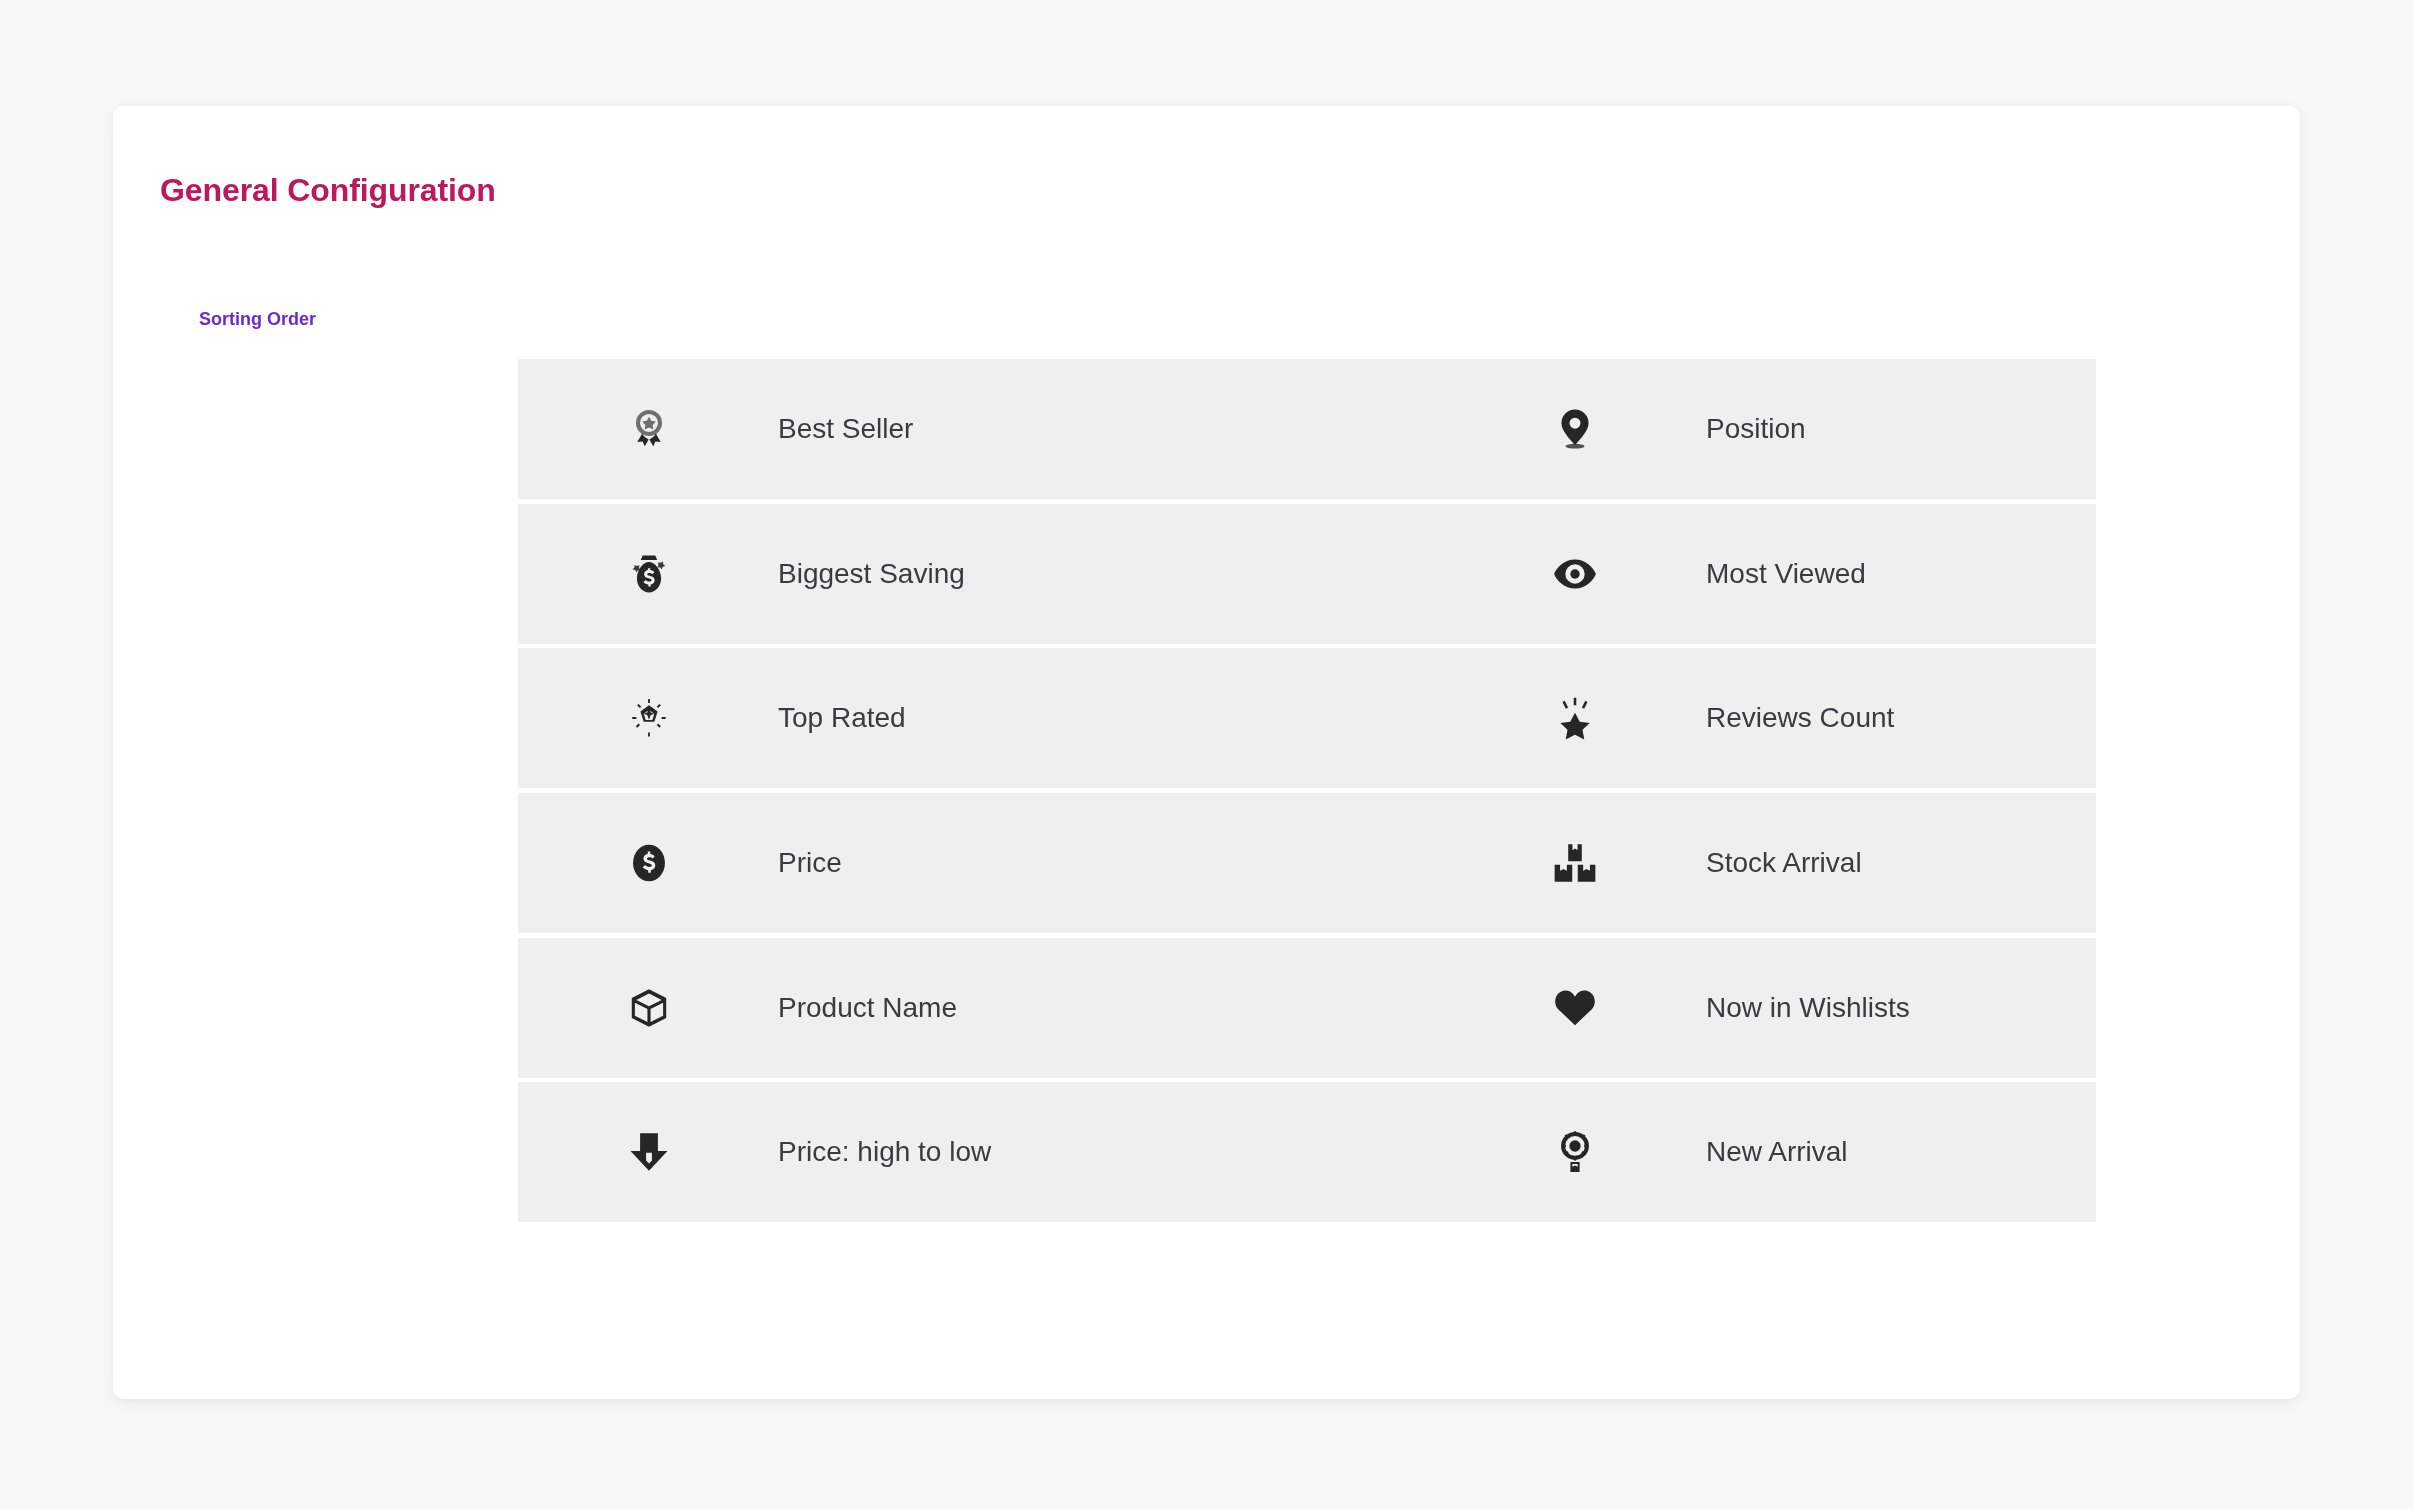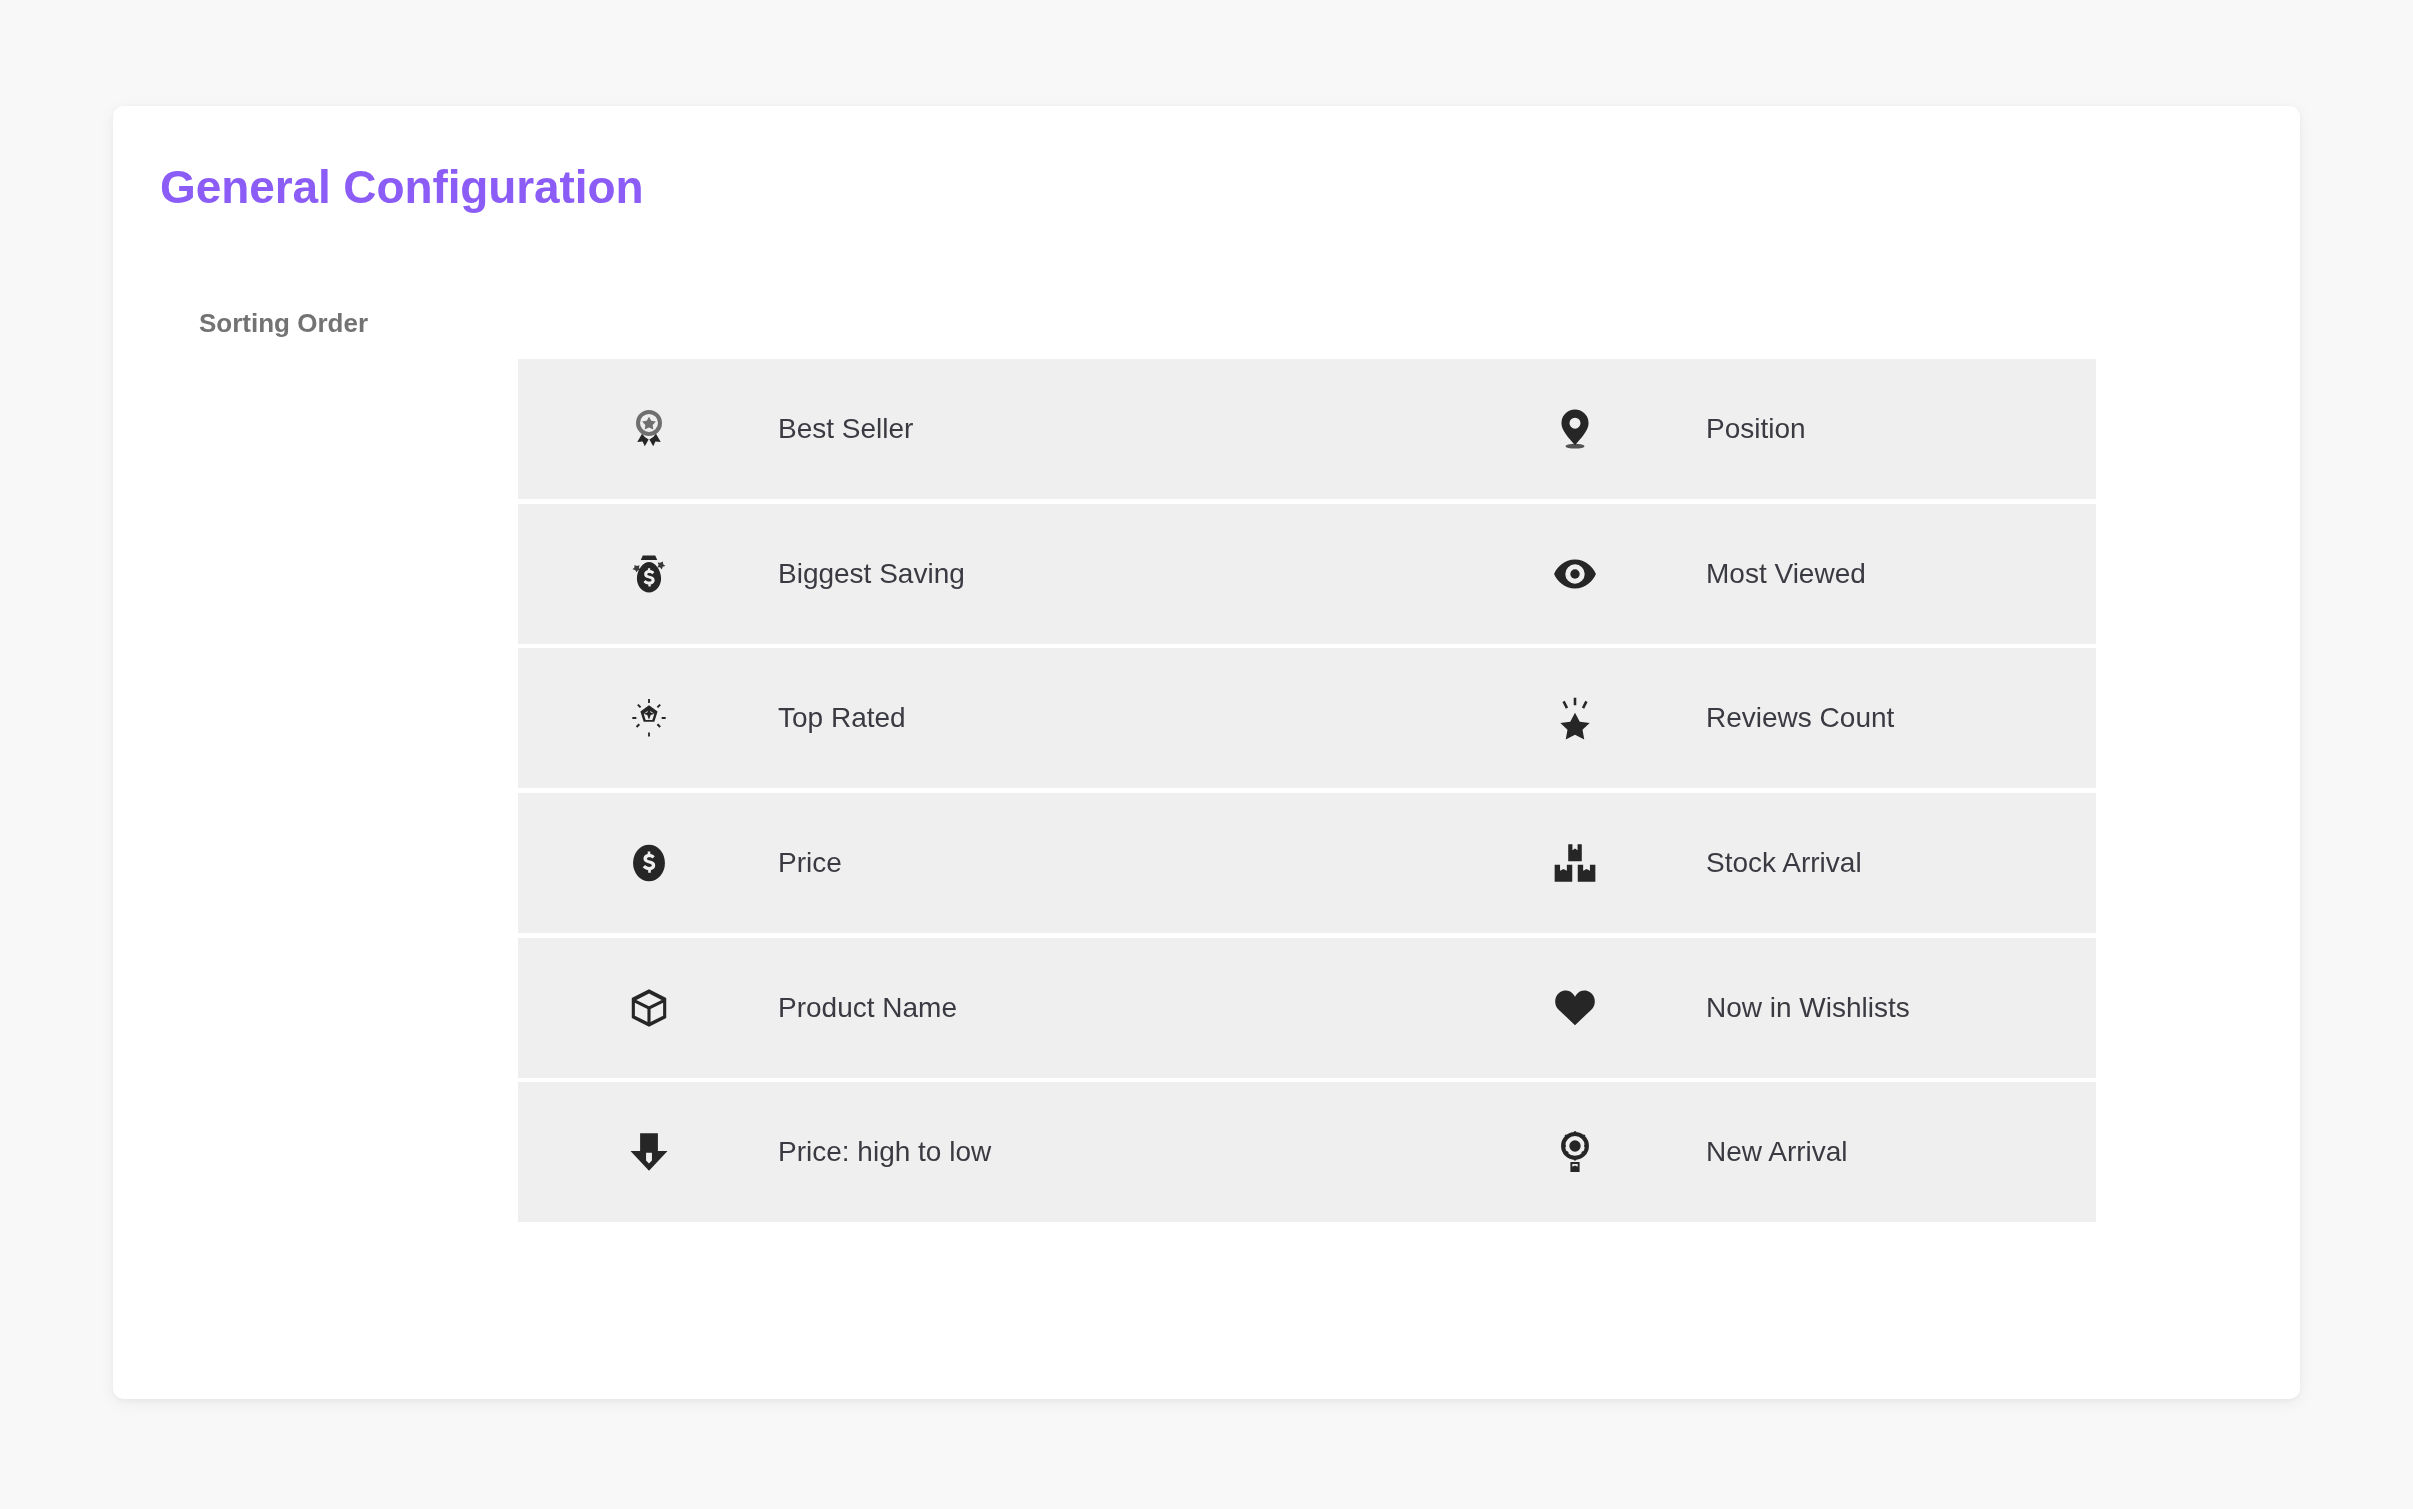--- a/index.html
+++ b/index.html
@@ -24,36 +24,36 @@
     height: 1293px;
     background: #ffffff;
     border-radius: 10.8px;
     box-shadow: 0 4px 17.5px rgba(0,0,0,0.055), 0 1.3px 4px rgba(0,0,0,0.035);
     box-sizing: border-box;
   }
 
   #page-title {
     position: absolute;
     left: 47px;
-    top: 58px;
-    font-size: 46px;
+    top: 68px;
+    font-size: 32px;
     font-weight: bold;
-    color: #8b5cf6;
+    color: #be185d;
     letter-spacing: -0.1px;
     line-height: 1;
     white-space: nowrap;
   }
 
   #section-label {
     position: absolute;
     left: 86px;
     top: 204px;
-    font-size: 26px;
+    font-size: 18px;
     font-weight: bold;
-    color: #737373;
+    color: #6d28d9;
     line-height: 1;
     white-space: nowrap;
   }
 
   
   .sort-column {
     position: absolute;
     top: 253px;
     display: flex;
     flex-direction: column;

